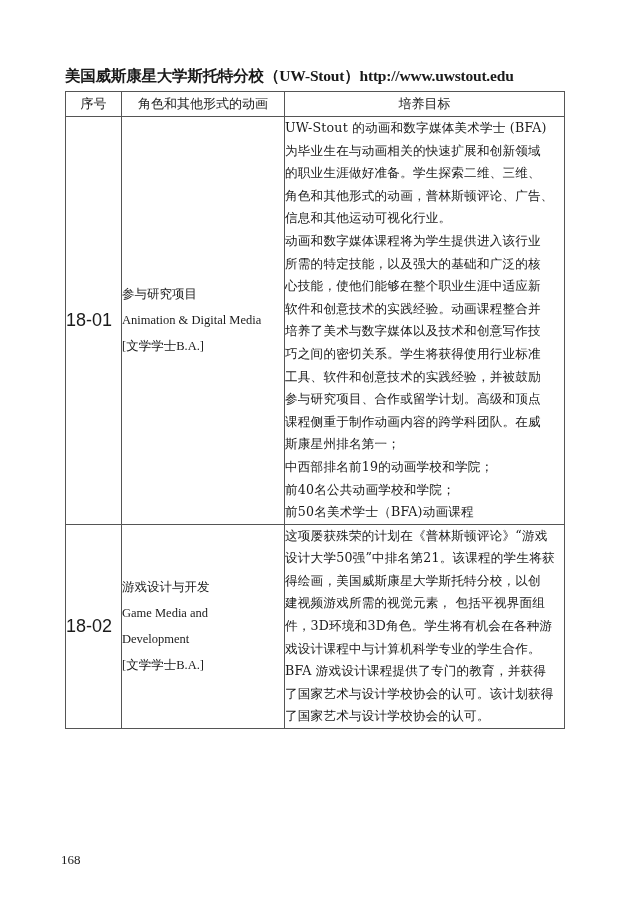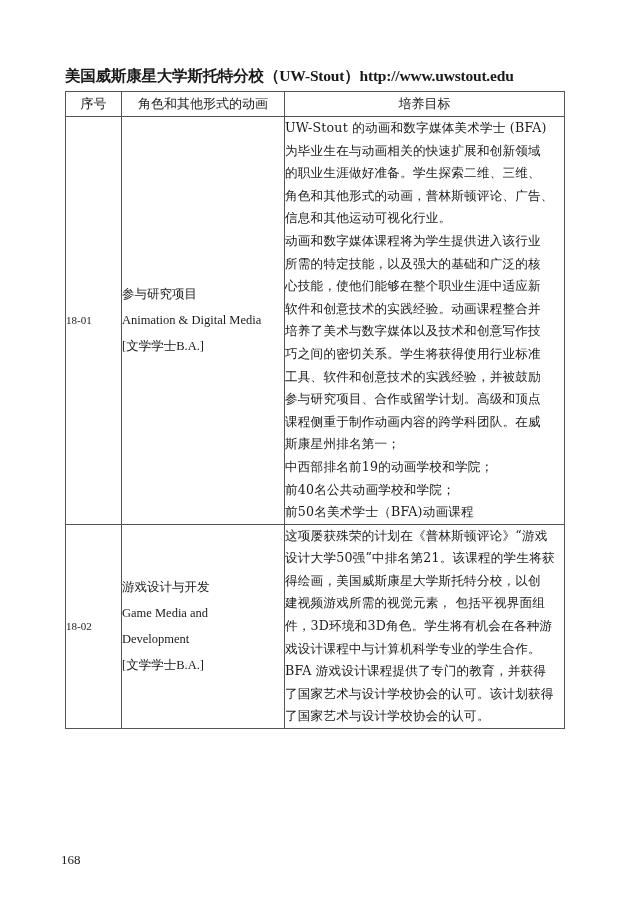--- a/index.html
+++ b/index.html
@@ -19,21 +19,21 @@
   table.main td, table.main th {
     border: 1.5px solid #555; padding: 0; vertical-align: middle;
   }
   table.main th {
     height: 24px; font-weight: normal; font-size: 13px; text-align: center;
     font-family: Liberation Sans, sans-serif; color: #222;
   }
   .col1 { width: 56px; }
   .col2 { width: 163px; }
   .col3 { width: 280px; }
-  td.num { font-size: 11px; padding-left: 1px; font-family: Liberation Serif, serif; }
+  td.num { font-size: 18px; padding-left: 1px; font-family: Liberation Sans, sans-serif; }
   td.major { font-size: 12.5px; line-height: 26px; padding-left: 2px; font-family: "Liberation Serif", "DejaVu Serif", serif; }
   td.major span { display: block; white-space: nowrap; }
   td.goal { font-size: 12.6px; line-height: 22.6px; padding: 1px 0 0 2px; vertical-align: top; letter-spacing: 0.2px; }
   td.goal span { display: block; white-space: nowrap; overflow: hidden; }
   .page-num {
     position: absolute; left: 61px; top: 852px; font-size: 13px;
     font-family: "Liberation Serif", serif;
   }
 </style>
 </head>

